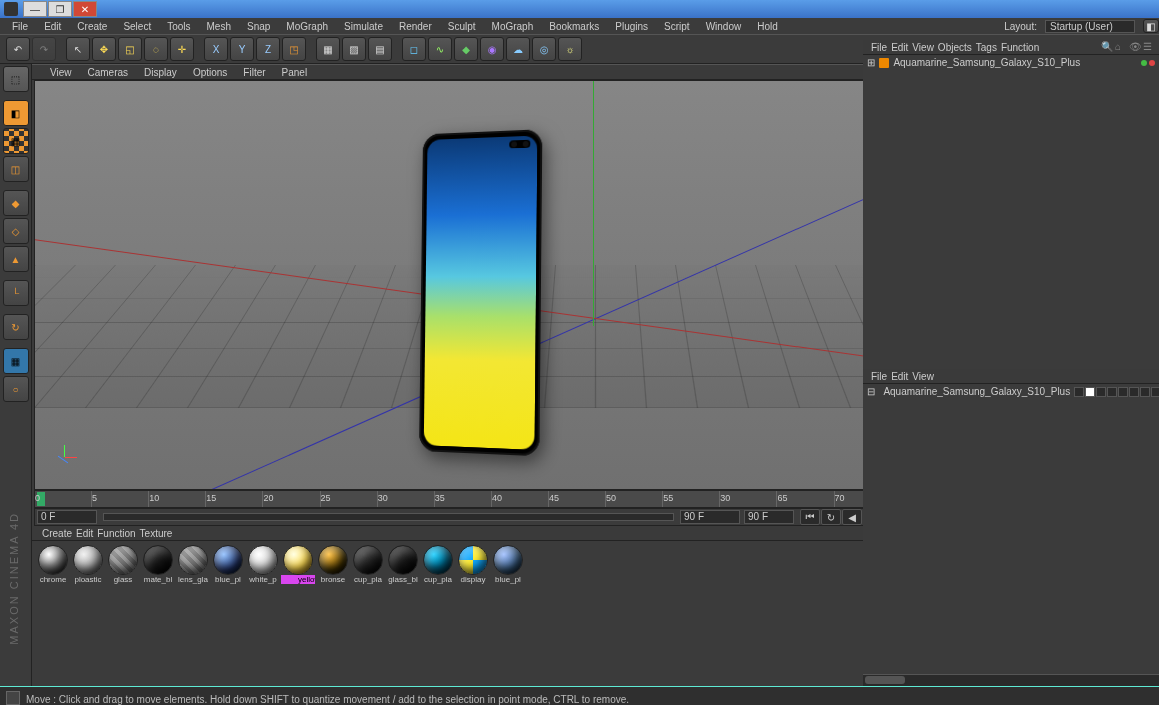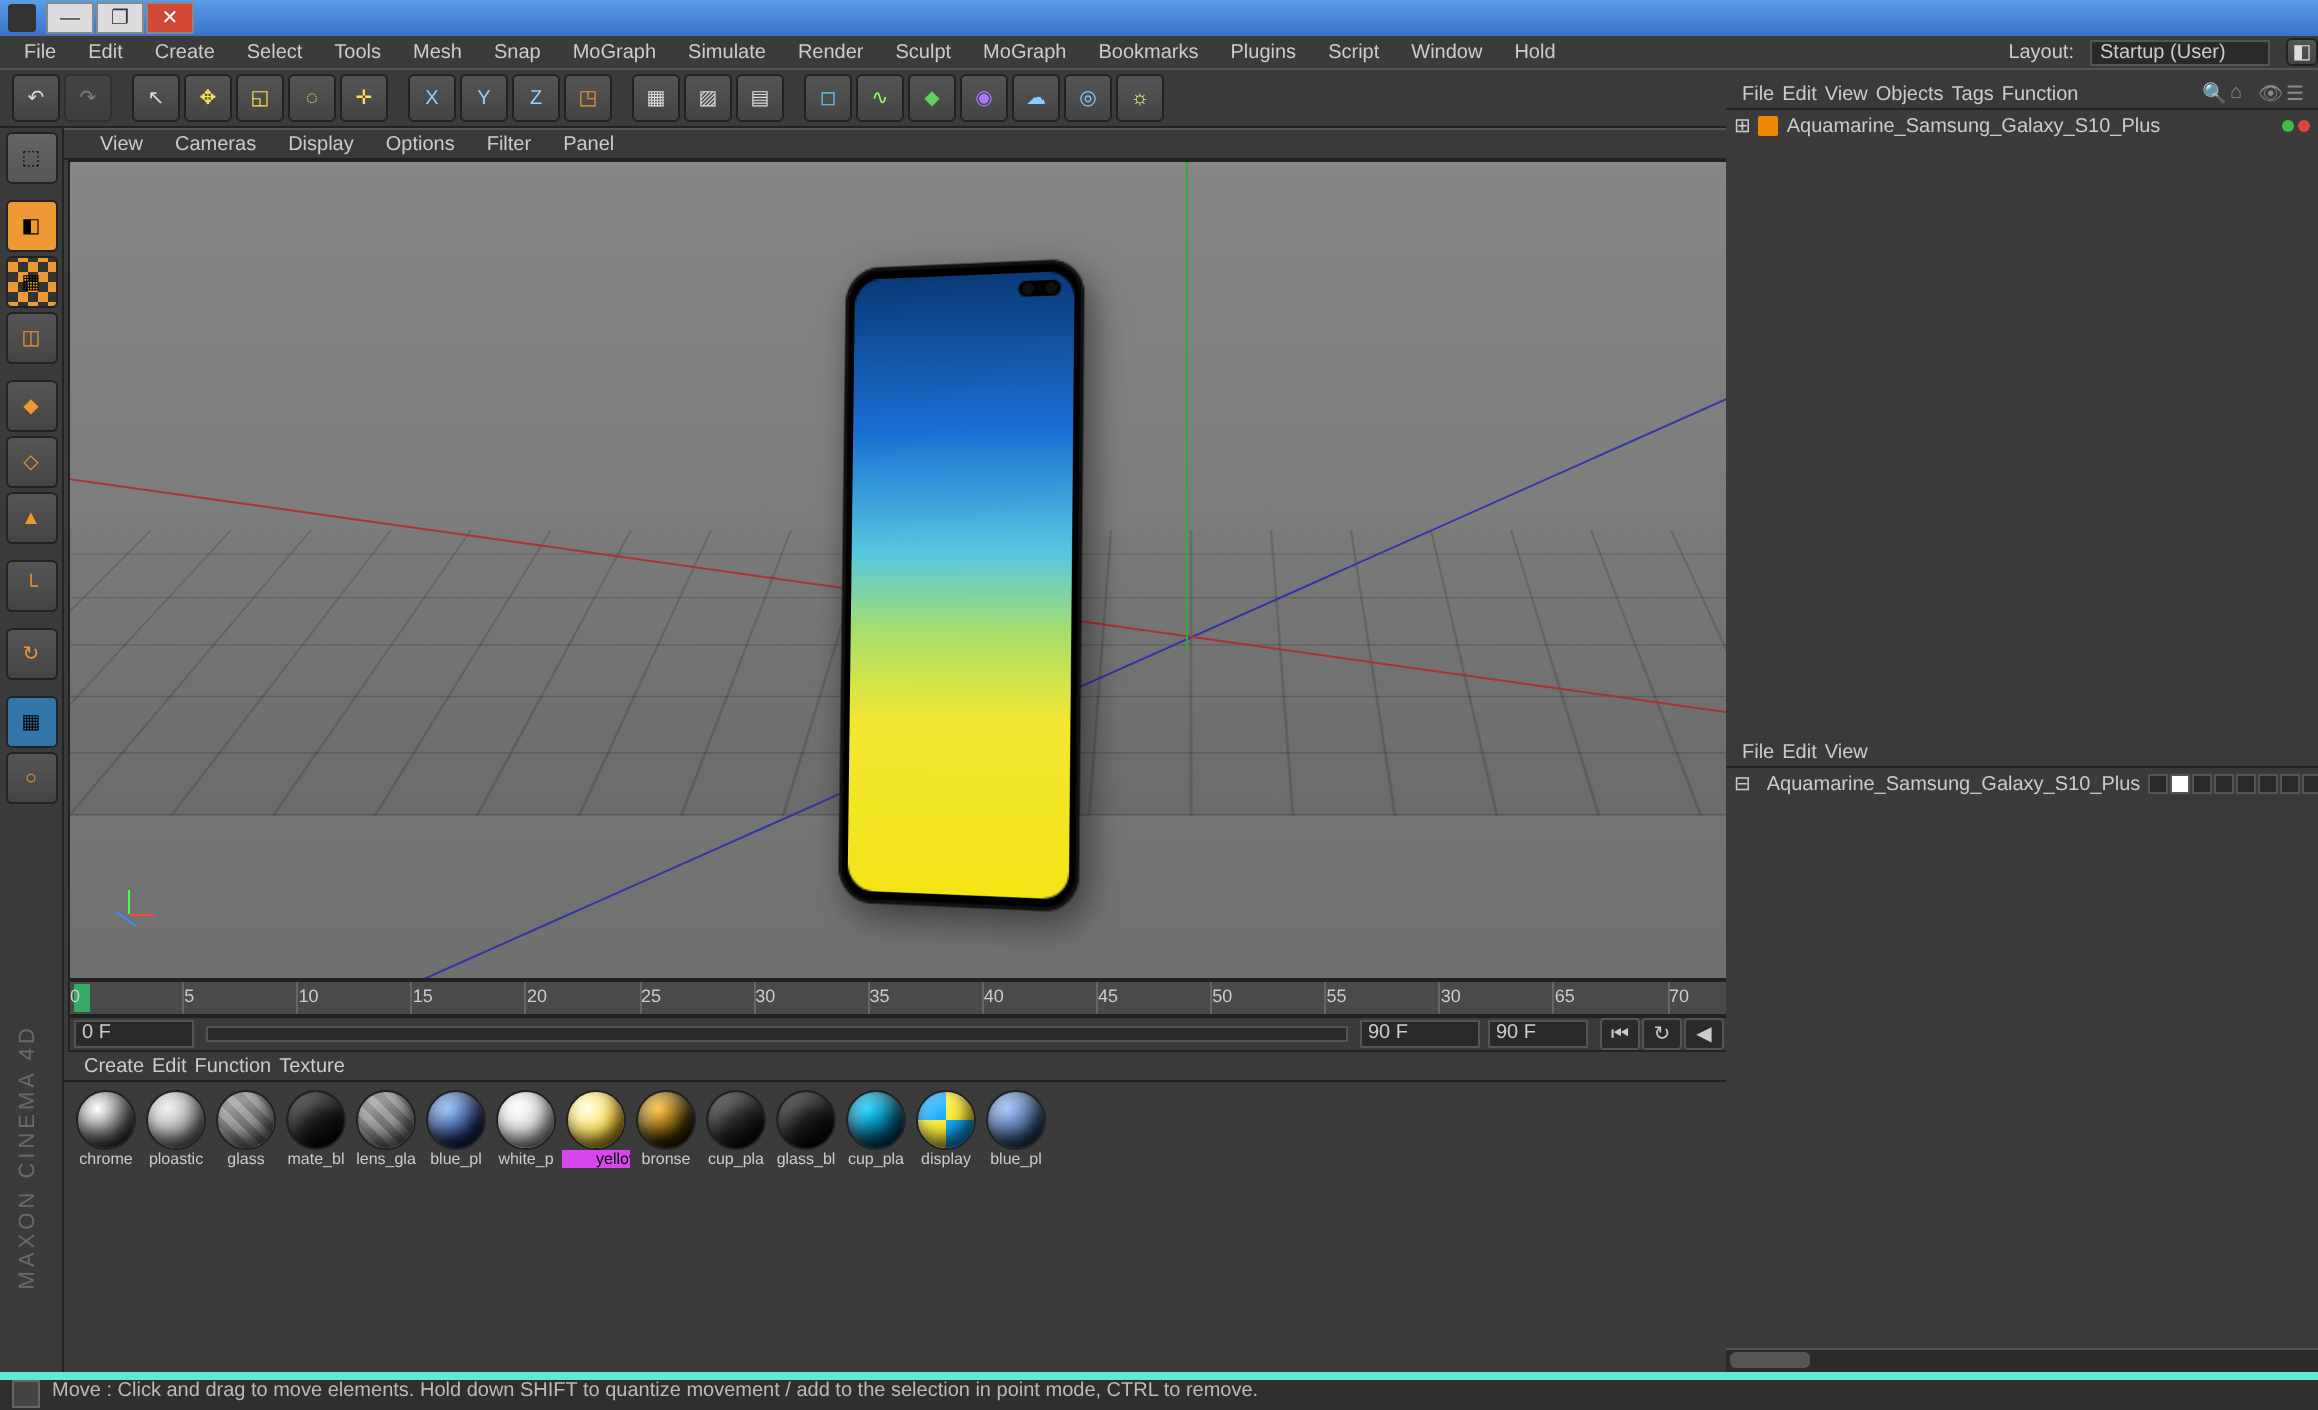--- a/index.html
+++ b/index.html
@@ -122,21 +122,21 @@
 .attr .cell{width:10px;height:10px;border:1px solid #555;background:#2a2a2a;}
 .attr .scroll{flex:1;}
 .attr .hscroll{height:12px;background:#2a2a2a;border-top:1px solid #555;position:relative;}
 .attr .hscroll .thumb{position:absolute;left:2px;top:1px;width:40px;height:8px;background:#555;border-radius:3px;}
 
 
 .side-tabs { position:absolute; right:0; top:60px; width:14px; display:flex; flex-direction:column; gap:60px;}
 .side-tab { writing-mode:vertical-rl; background:#4a4a4a; color:#999; padding:8px 1px; font-size:9px; border:1px solid #222;}
 
 
-.status { position:absolute; left:0; right:0; bottom:0; height:19px; background:#2f2f2f; border-top:4px solid #5eead4; display:flex; align-items:flex-start; padding:0 6px; color:#bbb;}
+.status { position:absolute; left:0; right:0; bottom:0; height:19px; background:#2f2f2f; border-top:1px solid #5eead4; display:flex; align-items:flex-end; padding:0 6px; color:#bbb;}
 .status .cube{width:14px;height:14px;background:#444;margin-right:6px;border:1px solid #666;}
 
 .vtext { position:absolute; left:8px; bottom:60px; writing-mode:vertical-rl; transform:rotate(180deg); color:#6a6a6a; font-size:11px; letter-spacing:2px;}
 </style>
 </head>
 <body>
 
 <div class="titlebar">
   <div class="icon"></div>
   <div class="winbtns">

